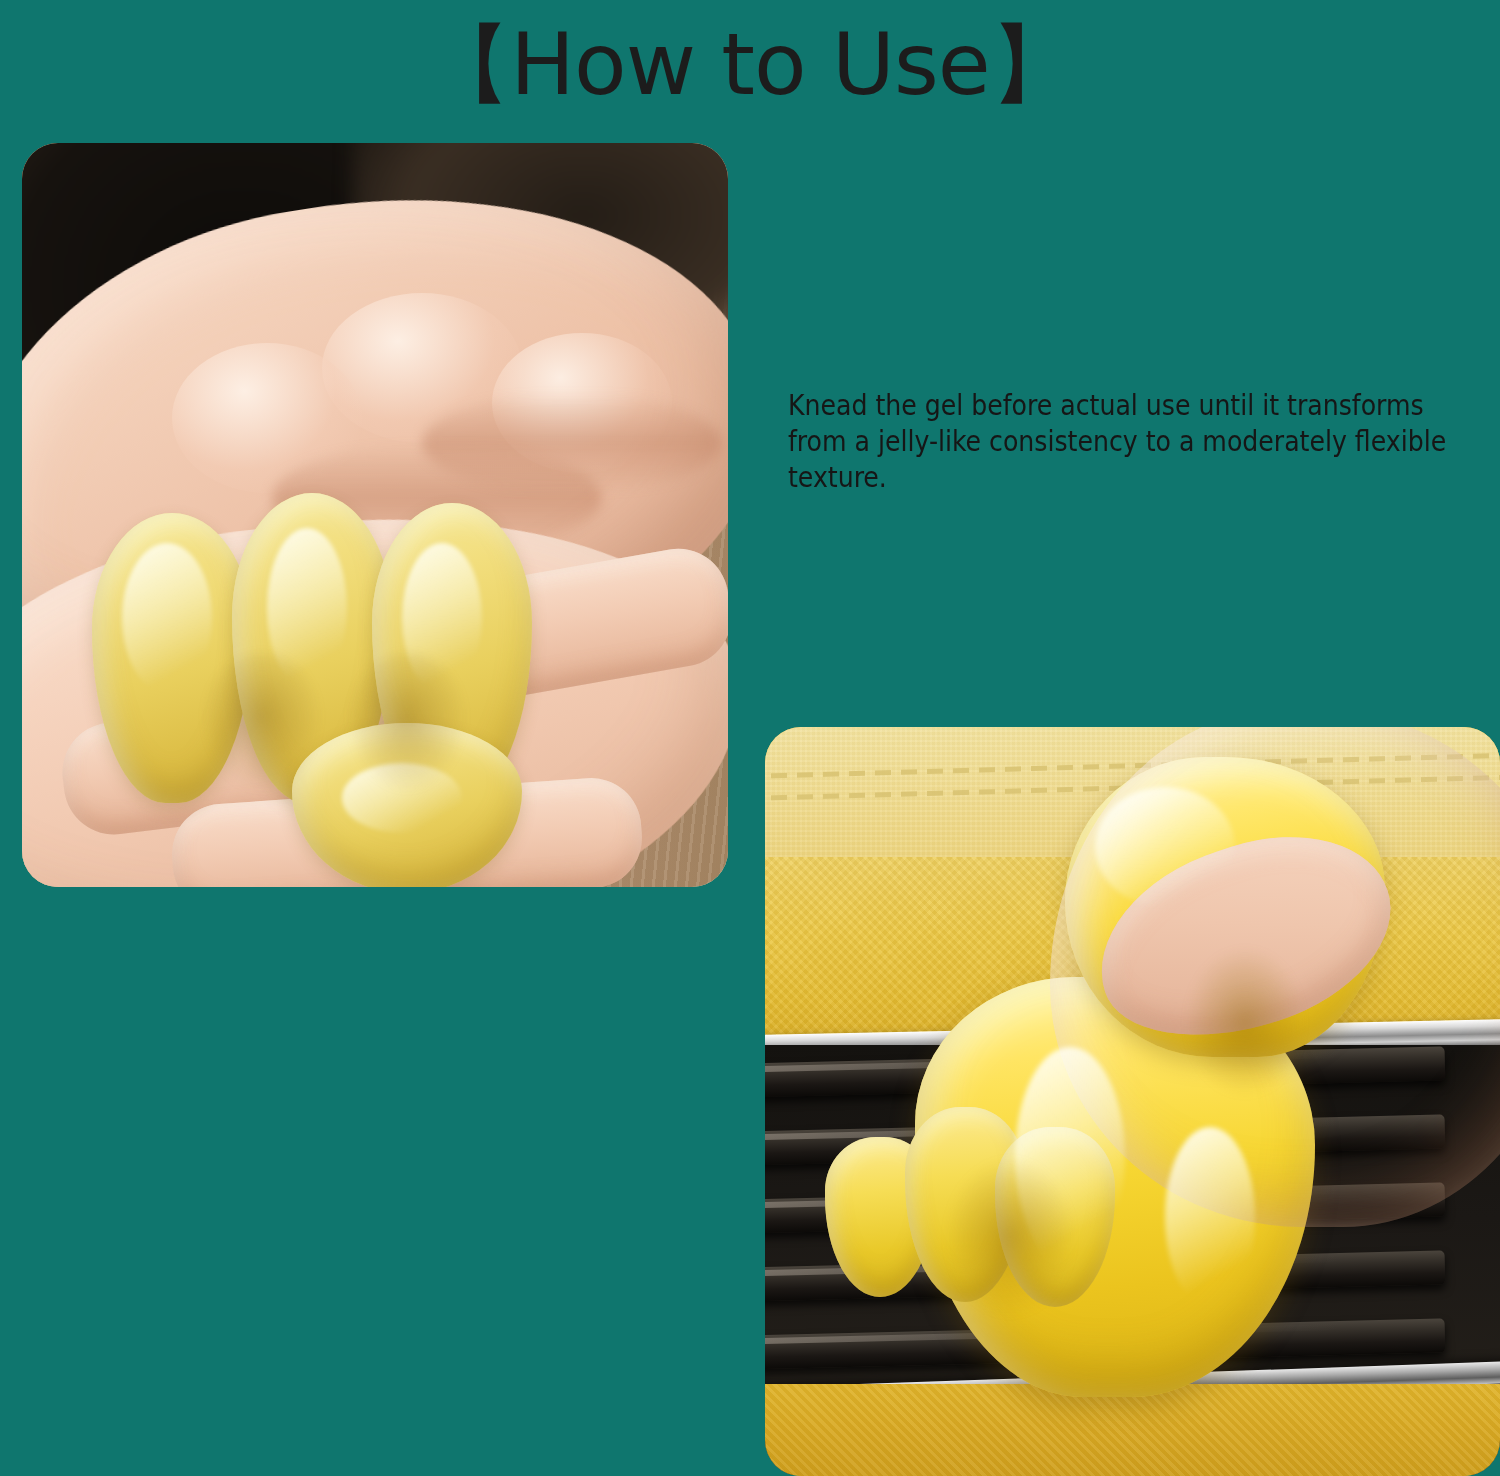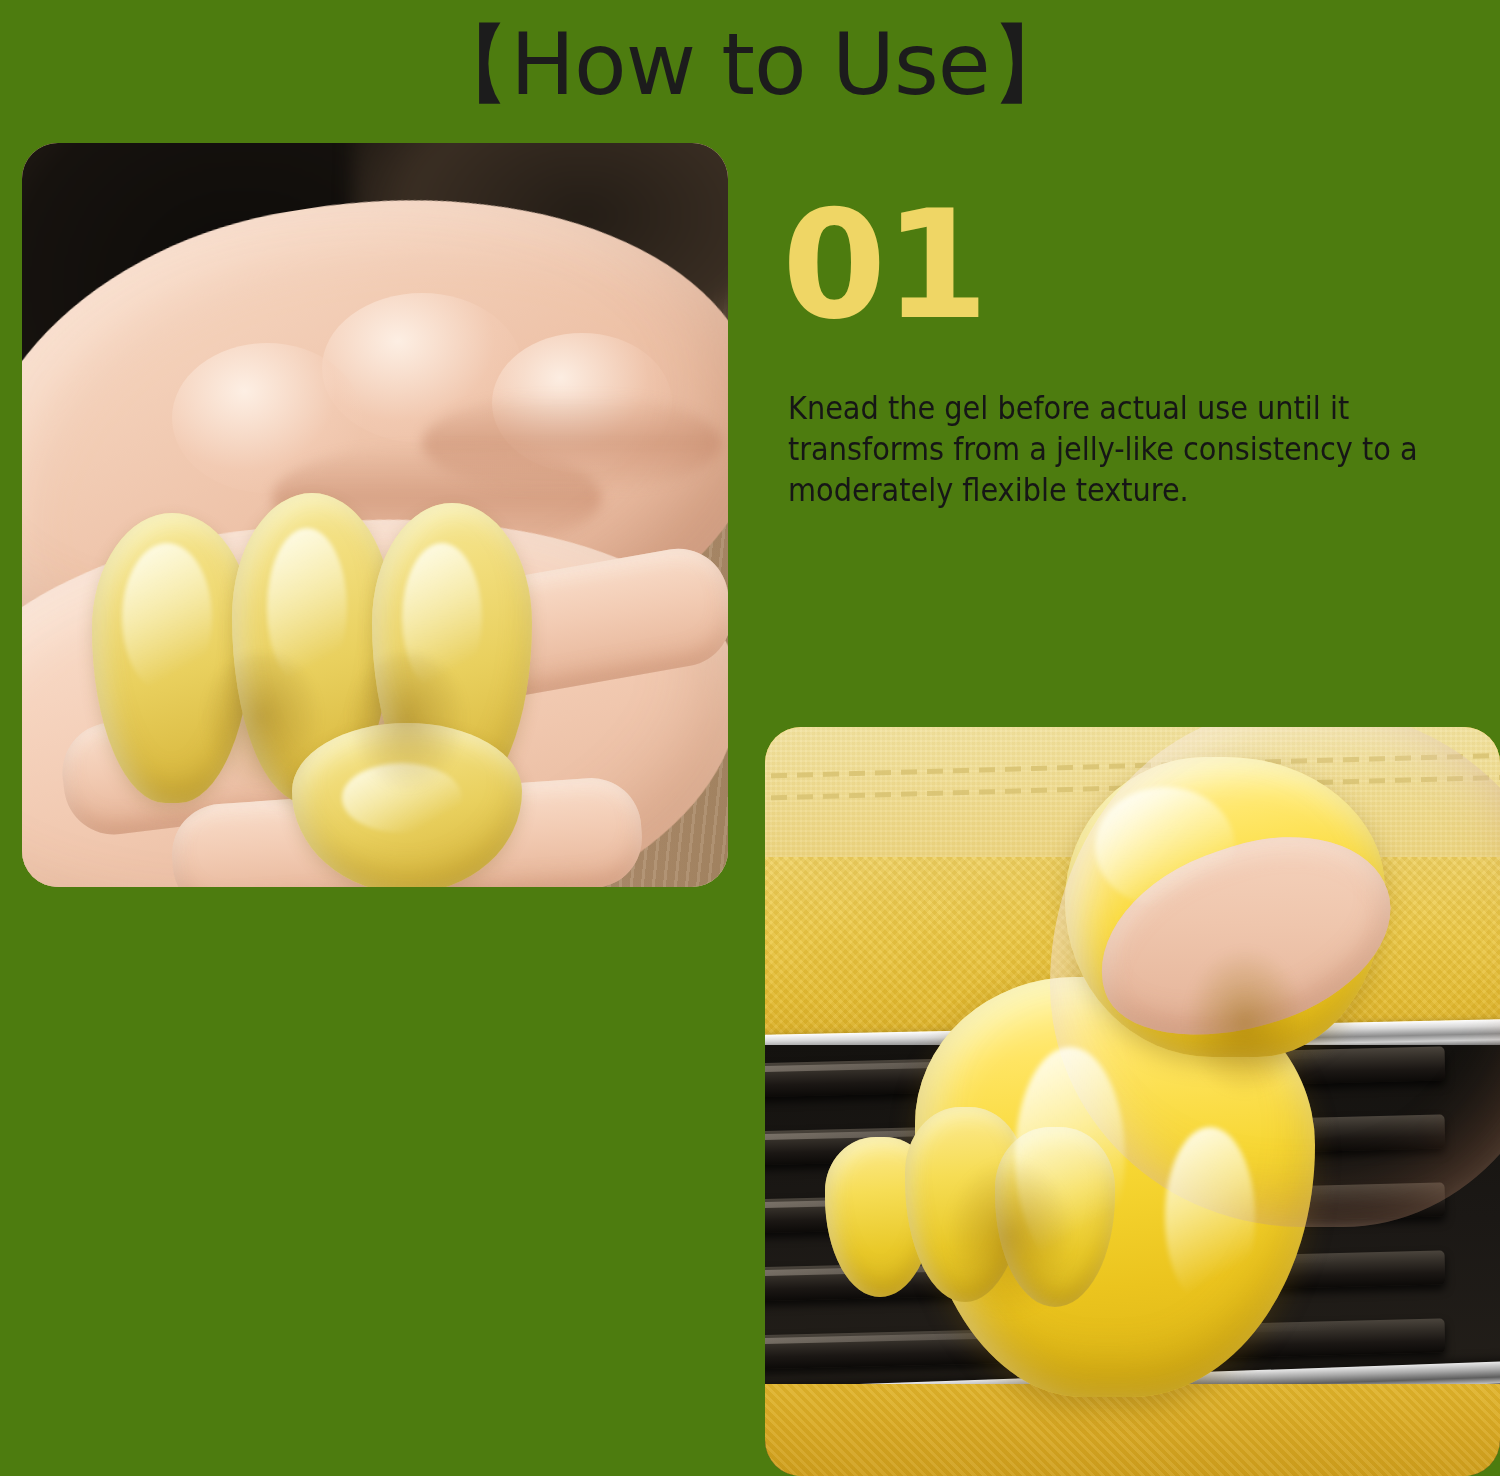--- a/index.html
+++ b/index.html
@@ -2,21 +2,21 @@
 <html><head>
 <meta charset="utf-8">
 <style>
   * { margin:0; padding:0; box-sizing:border-box; }
   html,body {
     width:1500px; height:1476px;
     background:#ffffff;
     font-family:"Liberation Sans", sans-serif;
     overflow:hidden;
   }
-  .page { position:relative; width:1500px; height:1476px; background:#4d7c0f; }
+  .page { position:relative; width:1500px; height:1476px; background:#0f766e; }
 
   
   .title-bar{
     position:absolute; left:0; top:0; width:1500px; height:128px;
     display:flex; align-items:center; justify-content:center;
   }
   .title-text{
     font-family:"DejaVu Sans", sans-serif;
     font-size:86px; line-height:1; color:#1c1c1c;
     letter-spacing:-1px; font-weight:400;
@@ -224,21 +224,21 @@
     font-family:"DejaVu Sans", sans-serif;
     font-weight:bold; font-size:150px; line-height:1;
     color:#efd665; letter-spacing:-2px;
   }
   #step-01-number{ left:782px; top:190px; }
   #step-02-number{ left:420px; top:1022px; width:253px; text-align:right; }
 
   .step-body{
     position:absolute;
     font-family:"DejaVu Sans Condensed","DejaVu Sans", sans-serif;
-    font-size:32px; line-height:1.28; color:#161616;
+    font-size:28px; line-height:1.28; color:#161616;
     font-stretch:condensed;
   }
   #step-01-text{ left:788px; top:388px; width:690px; text-align:left; }
   #step-02-text{ left:62px; top:1218px; width:612px; text-align:right; }
 </style>
 </head>
 <body>
 
 <div class="page">
 
@@ -270,21 +270,20 @@
       <div class="gel-lobe" style="left:200px;top:250px;width:230px;height:170px;border-radius:50% 50% 50% 50%/40% 40% 60% 60%;"></div>
       <div class="gel-shine" style="left:30px;top:70px;width:90px;height:150px;"></div>
       <div class="gel-shine" style="left:175px;top:55px;width:80px;height:160px;"></div>
       <div class="gel-shine" style="left:310px;top:70px;width:80px;height:150px;"></div>
       <div class="gel-shine" style="left:250px;top:290px;width:120px;height:70px;"></div>
       <div class="gel-shadow" style="left:110px;top:180px;width:120px;height:140px;"></div>
       <div class="gel-shadow" style="left:255px;top:180px;width:120px;height:140px;"></div>
     </div>
   </div>
 
-  <div class="step-num" id="step-01-number">01</div>
   <div class="step-body" id="step-01-text">Knead the gel before actual use until it transforms from a jelly-like consistency to a moderately flexible texture.</div>
 
 
   <div class="photo" id="photo-vent-gel">
     <div class="rp-dash"></div>
     <div class="rp-stitch"></div>
     <div class="rp-stitch rp-stitch2"></div>
     <div class="rp-leather"></div>
     <div class="rp-chrome"></div>
 

